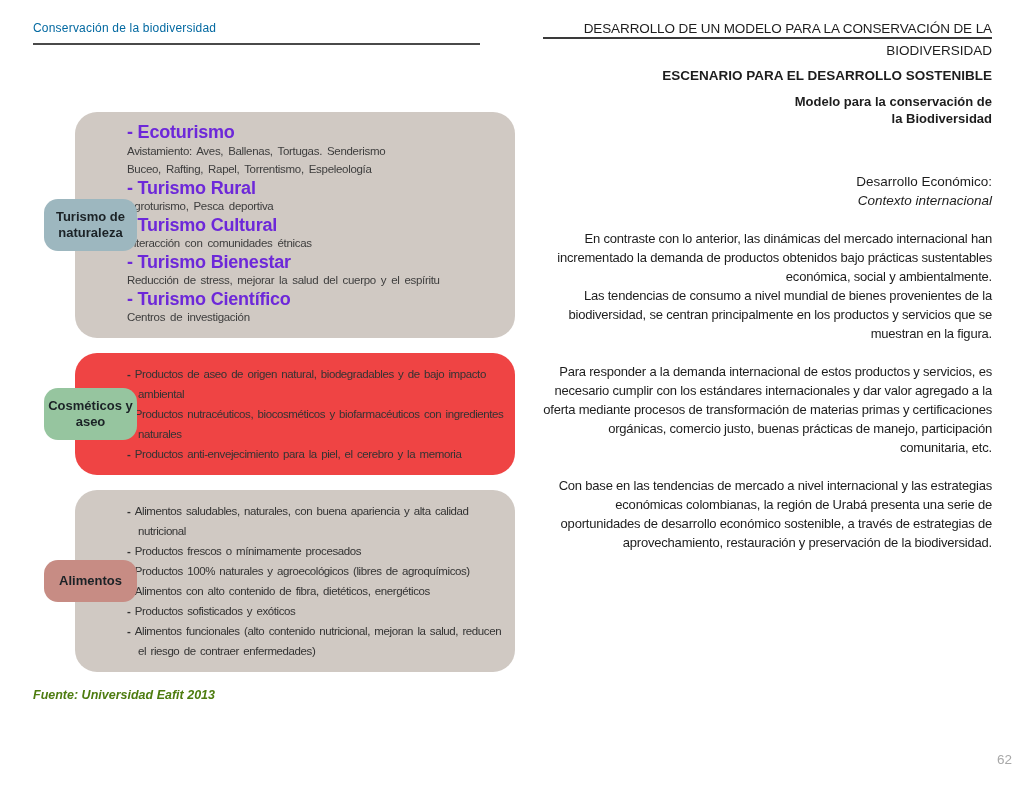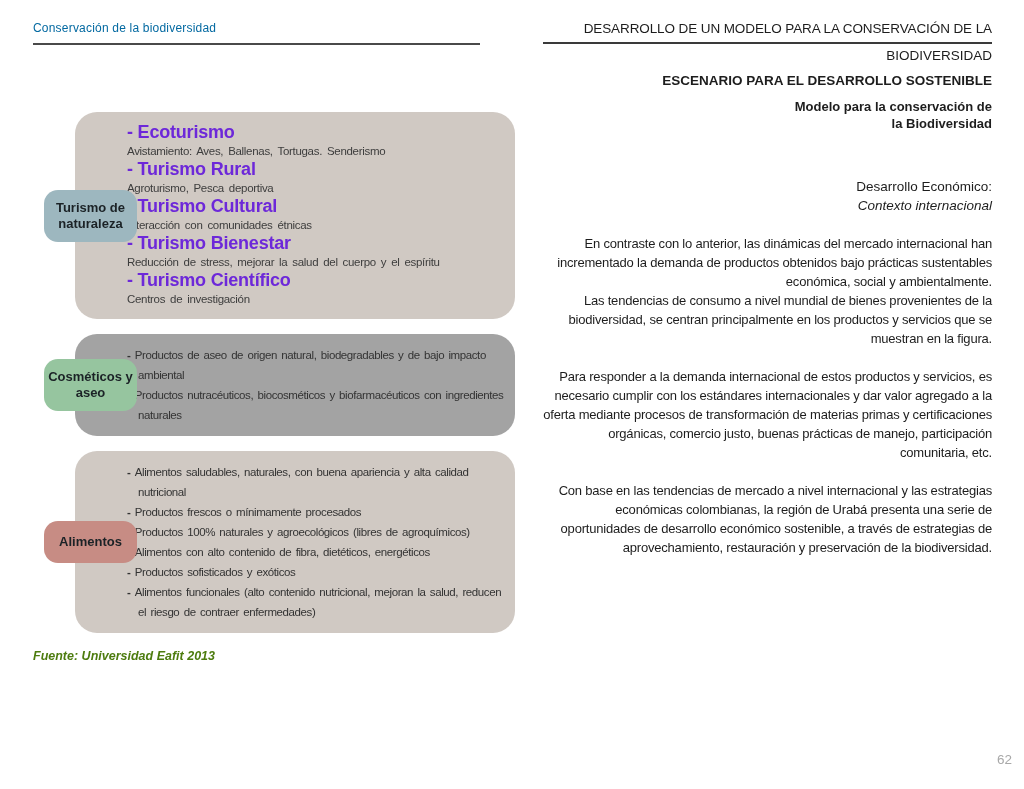--- a/index.html
+++ b/index.html
@@ -60,21 +60,20 @@
     font-size: 12.5px; color: #4d7c0f;
   }
 
   
   .col-right {
     position: absolute; left: 543px; top: 20px; width: 449px;
     text-align: right; color: #1d1d1d;
   }
   .title-l1 {
     font-size: 13.5px; line-height: 17px; letter-spacing: -0.1px;
-    padding-bottom: 5px;
     border-bottom: 2px solid #3a3a3a;
   }
   .title-l2 { font-size: 13.5px; line-height: 17px; margin-top: 3px; }
   .subtitle { font-weight: bold; font-size: 13.5px; line-height: 17px; margin-top: 8px; }
   .subheading {
     font-weight: bold; font-size: 13px; line-height: 17px;
     margin-top: 9px; white-space: pre-line;
   }
   .topic { margin-top: 45px; }
   .topic-title { font-weight: normal; font-size: 13.5px; line-height: 19px; }
@@ -104,20 +103,21 @@
       <section class="group">
         <div class="pill" style="background: rgb(157, 183, 191);">Turismo de naturaleza</div>
         <div class="panel" style="background: rgb(208, 201, 195);">
 
             <div class="entry">
               <div class="entry-title">- Ecoturismo</div>
               <div class="entry-desc">Avistamiento: Aves, Ballenas, Tortugas. Senderismo</div>
             </div>
 
             <div class="entry">
+              <div class="entry-desc">Buceo, Rafting, Rapel, Torrentismo, Espeleología</div>
             </div>
 
             <div class="entry">
               <div class="entry-title">- Turismo Rural</div>
               <div class="entry-desc">Agroturismo, Pesca deportiva</div>
             </div>
 
             <div class="entry">
               <div class="entry-title">- Turismo Cultural</div>
               <div class="entry-desc">Interacción con comunidades étnicas</div>
@@ -130,26 +130,27 @@
 
             <div class="entry">
               <div class="entry-title">- Turismo Científico</div>
               <div class="entry-desc">Centros de investigación</div>
             </div>
           </div>
       </section>
 
       <section class="group">
         <div class="pill" style="background: rgb(150, 197, 159);">Cosméticos y aseo</div>
-        <div class="panel" style="background: #a3a3a3;">
+        <div class="panel" style="background: #ef4444;">
 
             <div class="bullet">Productos de aseo de origen natural, biodegradables y de bajo impacto ambiental</div>
 
             <div class="bullet">Productos nutracéuticos, biocosméticos y biofarmacéuticos con ingredientes naturales</div>
 
+            <div class="bullet">Productos anti-envejecimiento para la piel, el cerebro y la memoria</div>
           </div>
       </section>
 
       <section class="group">
         <div class="pill" style="background: rgb(199, 140, 132);">Alimentos</div>
         <div class="panel" style="background: rgb(208, 201, 195);">
 
             <div class="bullet">Alimentos saludables, naturales, con buena apariencia y alta calidad nutricional</div>
 
             <div class="bullet">Productos frescos o mínimamente procesados</div>

